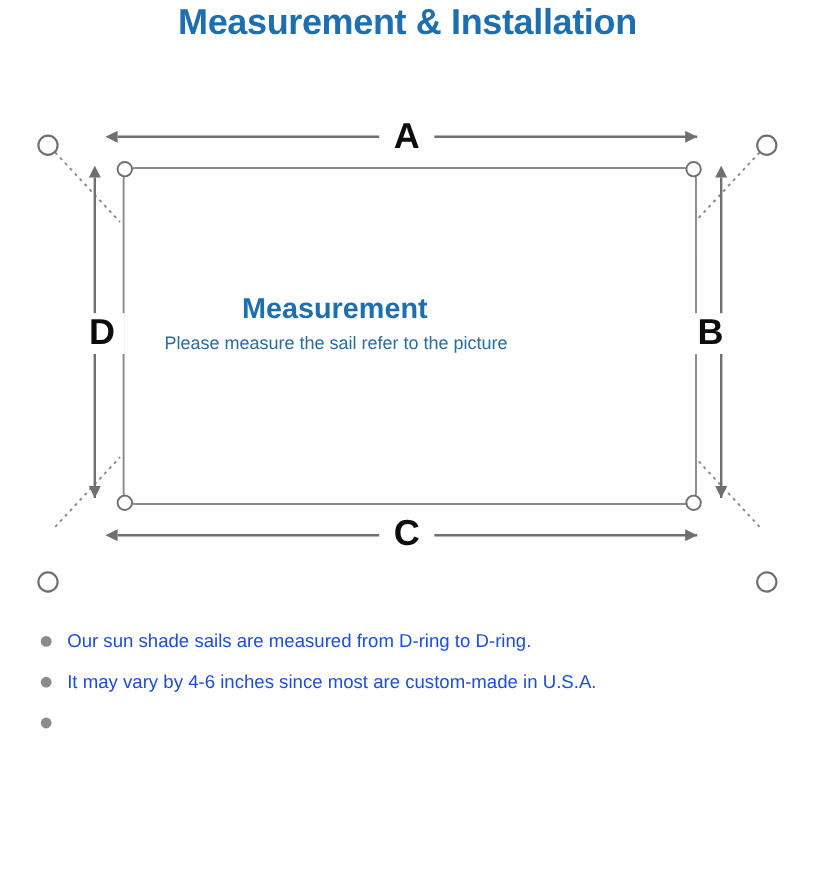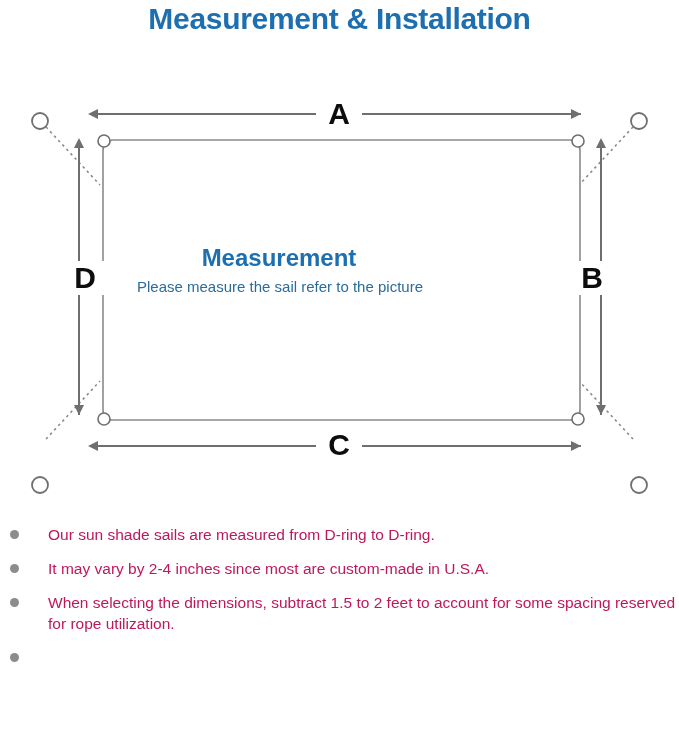--- a/index.html
+++ b/index.html
@@ -85,26 +85,27 @@
 
   
   .notes {
     position: absolute;
     left: 0px;
     top: 524px;
     width: 679px;
   }
   .note-item {
     position: relative;
-    padding-left: 48px;
+    padding-left: 32px;
     margin-bottom: 13px;
     font-family: "Liberation Sans", sans-serif;
     font-size: 15.5px;
     line-height: 21px;
-    color: #be185d;
+    color: #1d4ed8;
+    margin-left: 24px;
   }
   .note-item .dot {
     position: absolute;
     left: 10px;
     top: 6px;
     width: 9px;
     height: 9px;
     border-radius: 50%;
     background: #8c8c8c;
   }
@@ -170,22 +171,18 @@
 <div class="dim-letter dim-c">C</div>
 <div class="dim-letter dim-d">D</div>
 
 <div class="notes">
   <div class="note-item">
     <span class="dot"></span>
     <span>Our sun shade sails are measured from D-ring to D-ring.</span>
   </div>
   <div class="note-item">
     <span class="dot"></span>
-    <span>It may vary by 2-4 inches since most are custom-made in U.S.A.</span>
-  </div>
-  <div class="note-item">
-    <span class="dot"></span>
-    <span>When selecting the dimensions, subtract 1.5 to 2 feet to account for some spacing reserved for rope utilization.</span>
+    <span>It may vary by 4-6 inches since most are custom-made in U.S.A.</span>
   </div>
   <div class="note-item">
     <span class="dot"></span>
   </div>
 </div>
 
 </body></html>

